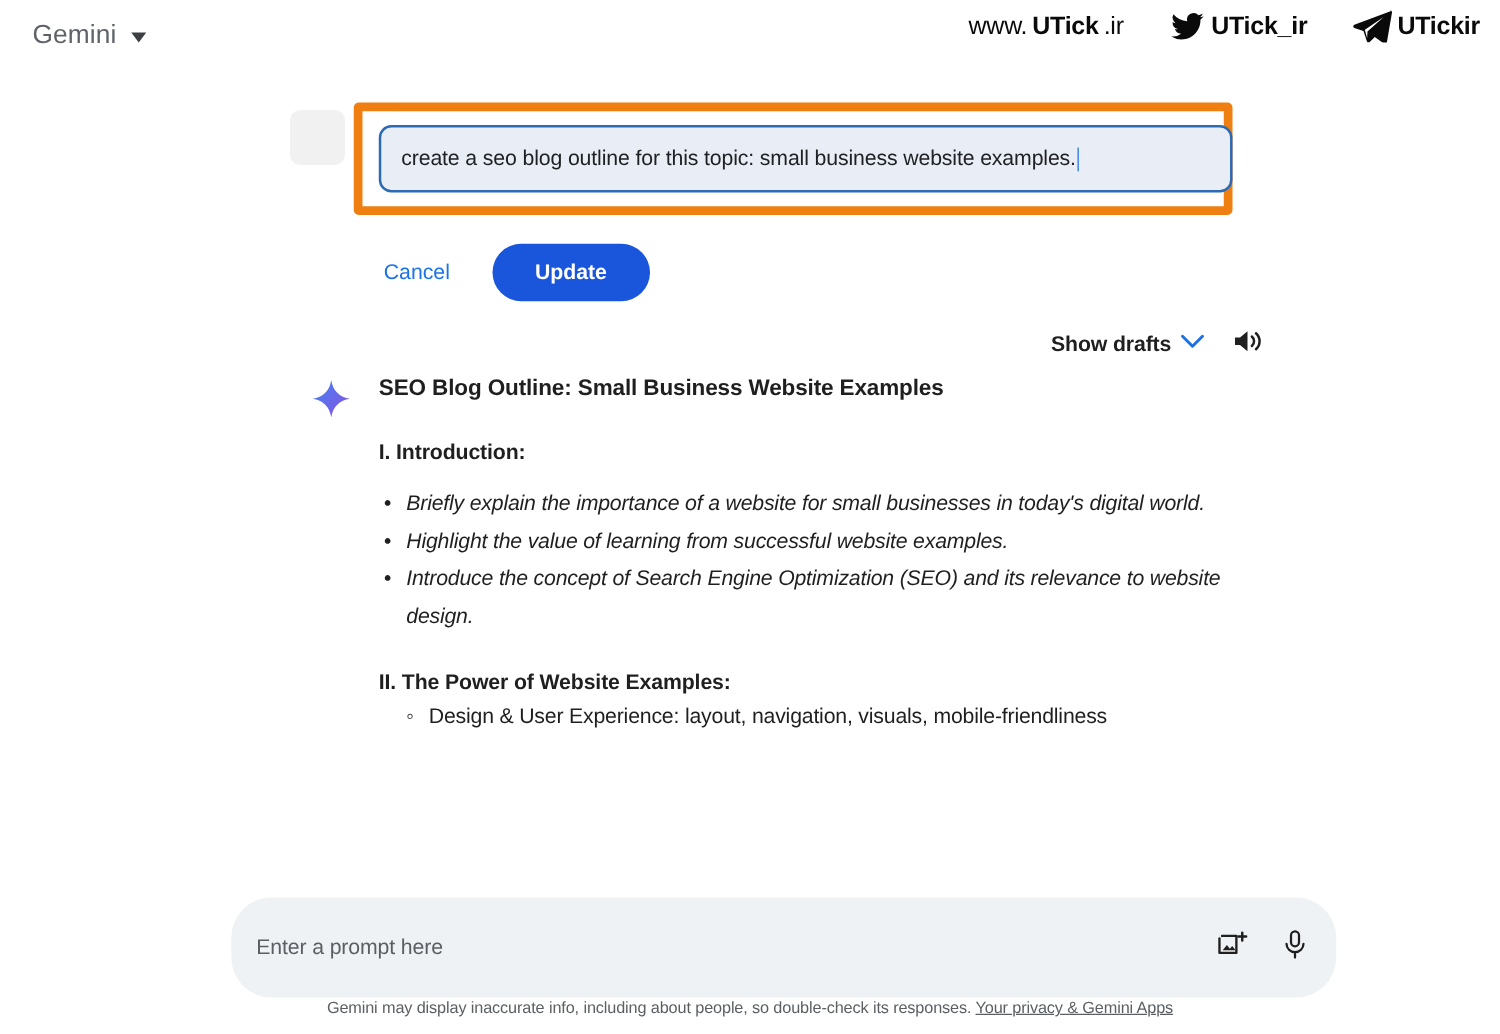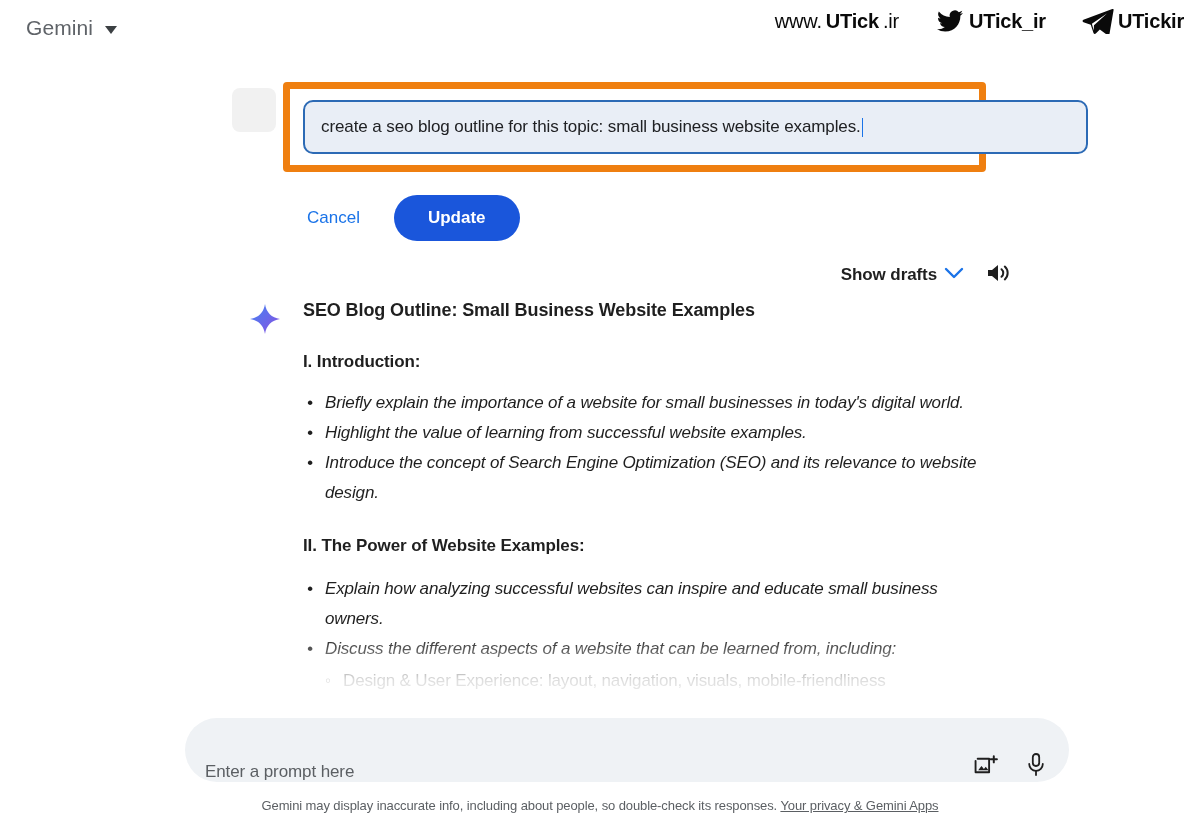--- a/index.html
+++ b/index.html
@@ -101,21 +101,21 @@
     height: 90px;
     border: 7px solid #ef7f10;
     border-radius: 4px;
     background: transparent;
   }
 
   .edit-input {
     position: absolute;
     left: 303px;
     top: 22px;
-    width: 785px;
+    width: 683px;
     height: 54px;
     border: 2px solid #2c6ab5;
     border-radius: 10px;
     background: #e9eef6;
     display: flex;
     align-items: center;
     padding: 0 16px;
   }
   .edit-input .edit-text {
     font-size: 17px;
@@ -265,25 +265,25 @@
     background: linear-gradient(to bottom, rgba(255,255,255,0) 0%, rgba(255,255,255,0.85) 55%, #ffffff 100%);
     pointer-events: none;
   }
 
   
   .prompt-bar {
     position: absolute;
     left: 185px;
     top: 718px;
     width: 884px;
-    height: 64px;
+    height: 80px;
     background: #eff2f5;
     border-radius: 32px;
     display: flex;
-    align-items: flex-end;
+    align-items: center;
     padding: 0 22px 0 20px;
   }
   .prompt-placeholder {
     flex: 1;
     font-size: 17px;
     color: #5b5f63;
     letter-spacing: -0.1px;
   }
   .prompt-icons {
     display: flex;
@@ -397,24 +397,20 @@
       <div class="resp-title">SEO Blog Outline: Small Business Website Examples</div>
 
       <div class="resp-h">I. Introduction:</div>
       <ul class="resp-ul">
         <li>Briefly explain the importance of a website for small businesses in today's digital world.</li>
         <li>Highlight the value of learning from successful website examples.</li>
         <li>Introduce the concept of Search Engine Optimization (SEO) and its relevance to website design.</li>
       </ul>
 
       <div class="resp-h">II. The Power of Website Examples:</div>
-      <ul class="resp-ul second">
-        <li>Explain how analyzing successful websites can inspire and educate small business owners.</li>
-        <li>Discuss the different aspects of a website that can be learned from, including:</li>
-      </ul>
       <ul class="nested">
         <li>Design &amp; User Experience: layout, navigation, visuals, mobile-friendliness</li>
       </ul>
     </div>
 
     <div class="fade-mask"></div>
   </div>
 
   <div class="prompt-bar">
     <span class="prompt-placeholder">Enter a prompt here</span>

